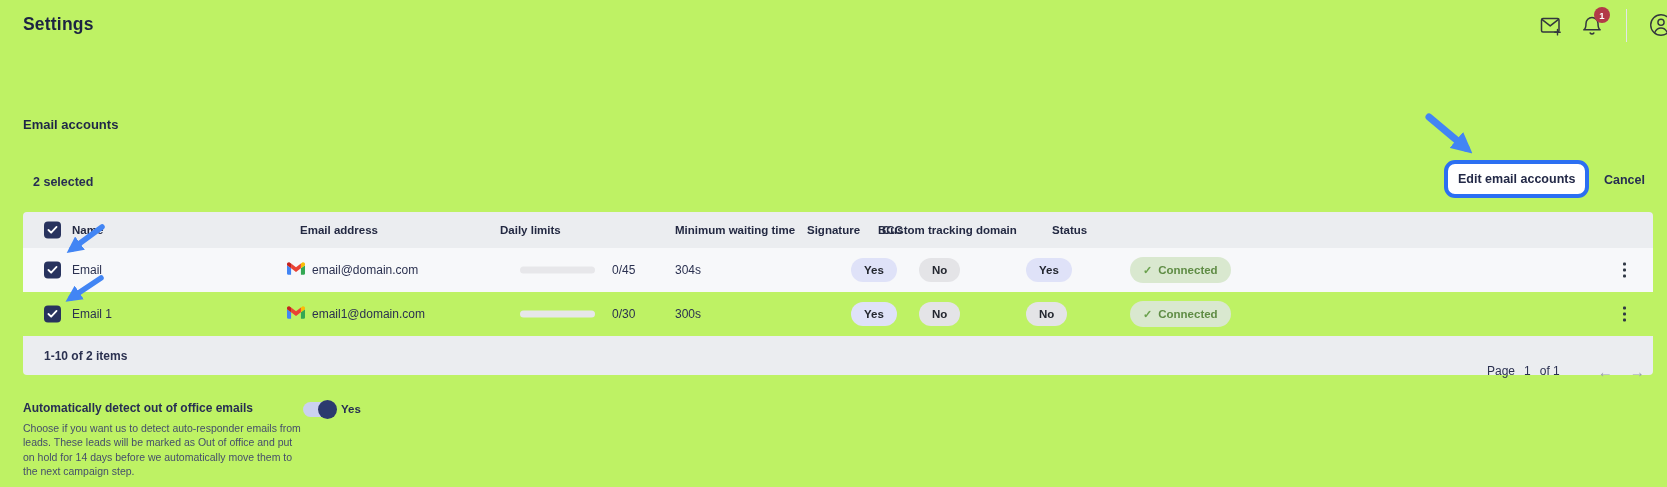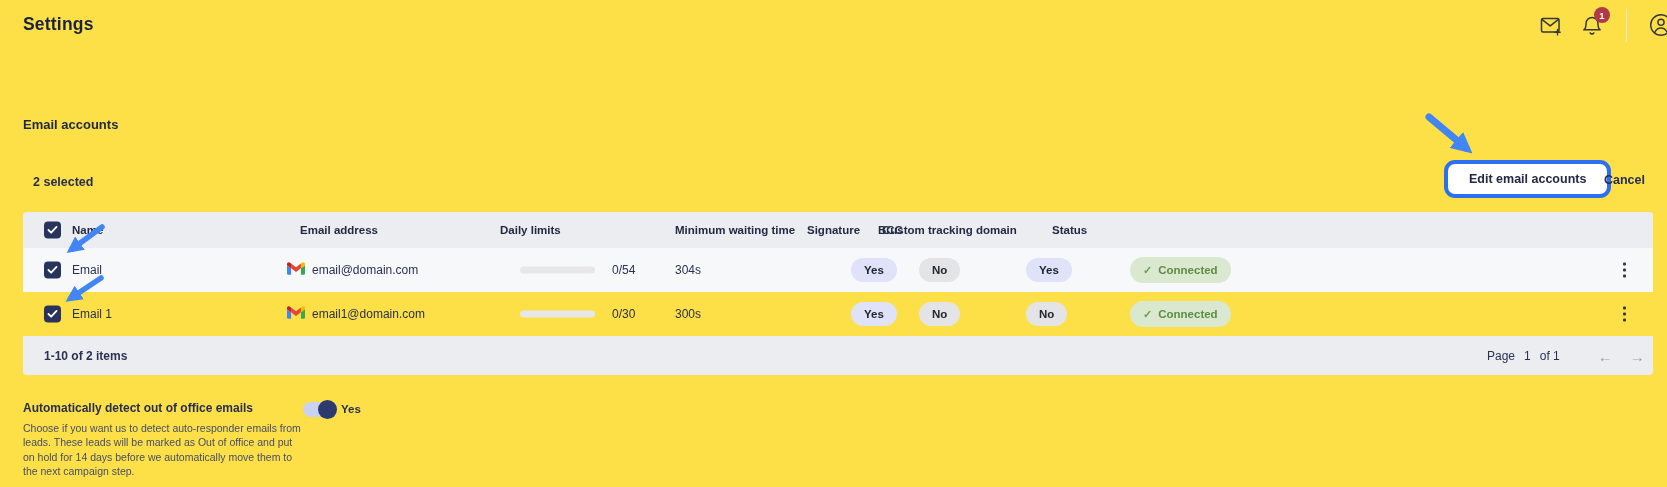--- a/index.html
+++ b/index.html
@@ -1,17 +1,17 @@
 <!DOCTYPE html>
 <html><head>
 <meta charset="utf-8">
 <style>
   html,body{margin:0;padding:0;background:#fff;}
   .page{
-    position:relative;width:1667px;height:487px;overflow:hidden;background:#fde047;
+    position:relative;width:1667px;height:487px;overflow:hidden;background:#bef264;
     font-family:"Liberation Sans",sans-serif;color:#232947;
   }
   
   .page-title{position:absolute;left:23px;top:14px;font-size:17.5px;font-weight:700;color:#1c2342;letter-spacing:.2px;}
   .icon-btn{position:absolute;top:14px;width:24px;height:24px;cursor:pointer;}
   .icon-mail{left:1539px;}
   .icon-bell{left:1580px;top:13px;}
   .badge{
     position:absolute;left:1594px;top:7px;min-width:16px;height:16px;border-radius:9px;
     background:#b23a48;color:#fff;font-size:9.5px;font-weight:700;display:flex;align-items:center;justify-content:center;
@@ -23,21 +23,21 @@
   .tabbar{position:absolute;left:0;top:58px;width:1667px;height:28px;border-bottom:1px solid #ececf1;}
   .tab{position:absolute;top:0;height:27px;font-size:12px;cursor:pointer;white-space:nowrap;}
   .tab-linkedin{left:23px;color:#707789;font-weight:400;}
   .tab-email{left:131px;color:#272e52;font-weight:600;border-bottom:2px solid #5064e2;padding:0 8px 11px 8px;margin-left:-8px;}
   
   .section-title{position:absolute;left:23px;top:117px;font-size:13px;font-weight:700;color:#1f2747;}
   .selected-text{position:absolute;left:33px;top:175px;font-size:12.5px;font-weight:600;color:#272e52;}
   .edit-btn{
     position:absolute;left:1444px;top:160px;height:38px;box-sizing:border-box;
     background:#fff;border:4px solid #2b6ff2;border-radius:11px;
-    display:flex;align-items:center;justify-content:center;padding:0 21px;
+    display:flex;align-items:center;justify-content:center;padding:0 10px;
     font-size:12.5px;font-weight:600;color:#232947;cursor:pointer;white-space:nowrap;
   }
   .cancel-btn{position:absolute;left:1604px;top:173px;font-size:12.5px;font-weight:600;color:#272e52;cursor:pointer;}
   
   .table{position:absolute;left:23px;top:212px;width:1630px;}
   .thead{position:relative;height:36px;background:#ebedf0;border-radius:4px 4px 0 0;}
   .trow{position:relative;height:44px;}
   .trow.alt{background:#f7f8fa;}
   .tfoot{position:relative;height:39px;background:#ebedf0;border-radius:0 0 4px 4px;}
   .cell{position:absolute;top:50%;transform:translateY(-50%);white-space:nowrap;}
@@ -71,21 +71,21 @@
     border-radius:12px;font-size:11.5px;font-weight:600;color:#23262f;
   }
   .pill.lavender{background:#dfe2f8;}
   .pill.gray{background:#e4e4e7;}
   .pill.status{background:#d9e8cf;color:#5f8c45;height:26px;border-radius:13px;gap:6px;font-weight:600;}
   .pill.status .chk{font-size:11px;color:#6aa14d;}
   .kebab{display:flex;flex-direction:column;gap:3px;cursor:pointer;padding:4px;}
   .kebab span{width:3px;height:3px;border-radius:1px;background:#2f3744;}
   
   .range-text{left:21px;font-size:12px;font-weight:600;color:#2b3150;}
-  .pager{left:1464px;display:flex;align-items:center;font-size:12px;color:#2b3150;}
+  .pager{left:1464px;display:flex;align-items:center;font-size:12px;color:#2b3150;margin-top:15px;}
   .pager .plabel{margin-right:9px;}
   .pager .pnum{margin-right:9px;font-weight:400;}
   .pager .pof{margin-right:38px;}
   .pg-arrow{font-size:15px;color:#9aa1ad;cursor:pointer;line-height:1;}
   .pg-prev{margin-right:17px;}
   
   .ooo-title{position:absolute;left:23px;top:401px;font-size:12px;font-weight:700;color:#272e52;}
   .ooo-desc{position:absolute;left:23px;top:421px;width:282px;font-size:10.5px;line-height:1.38;color:#454e6b;}
   .toggle{position:absolute;left:303px;top:402px;width:33px;height:15px;border-radius:8px;background:#cbd1f0;cursor:pointer;}
   .toggle .knob{position:absolute;right:-1px;top:-2px;width:19px;height:19px;border-radius:50%;background:#2c3a6e;}
@@ -166,21 +166,21 @@
           <path fill="#EA4335" d="M5.455 9.273V3L12 7.91 18.545 3v6.273L12 14.182 5.455 9.273z"></path>
           <path fill="#C5221F" d="M0 3.818v1.364l5.455 4.091V3L3.922 1.857C2.306.645 0 1.798 0 3.818z"></path>
         </svg>
       </div>
       <div class="cell bcell c-emailtxt">email@domain.com</div>
       <div class="cell c-bar">
           <div class="progress">
             <div class="fill" style="width:0%"></div>
           </div>
         </div>
-      <div class="cell bcell c-dailyv">0/54</div>
+      <div class="cell bcell c-dailyv">0/45</div>
       <div class="cell bcell c-wait">304s</div>
       <div class="cell c-sigp"><span class="pill lavender">Yes</span></div>
       <div class="cell c-bccp"><span class="pill gray">No</span></div>
       <div class="cell c-ctdp"><span class="pill lavender">Yes</span></div>
       <div class="cell c-statp"><span class="pill status">
             <span class="chk">✓</span>
             <span>Connected</span>
           </span></div>
       <div class="cell c-kebab kebab">
           <span></span>

